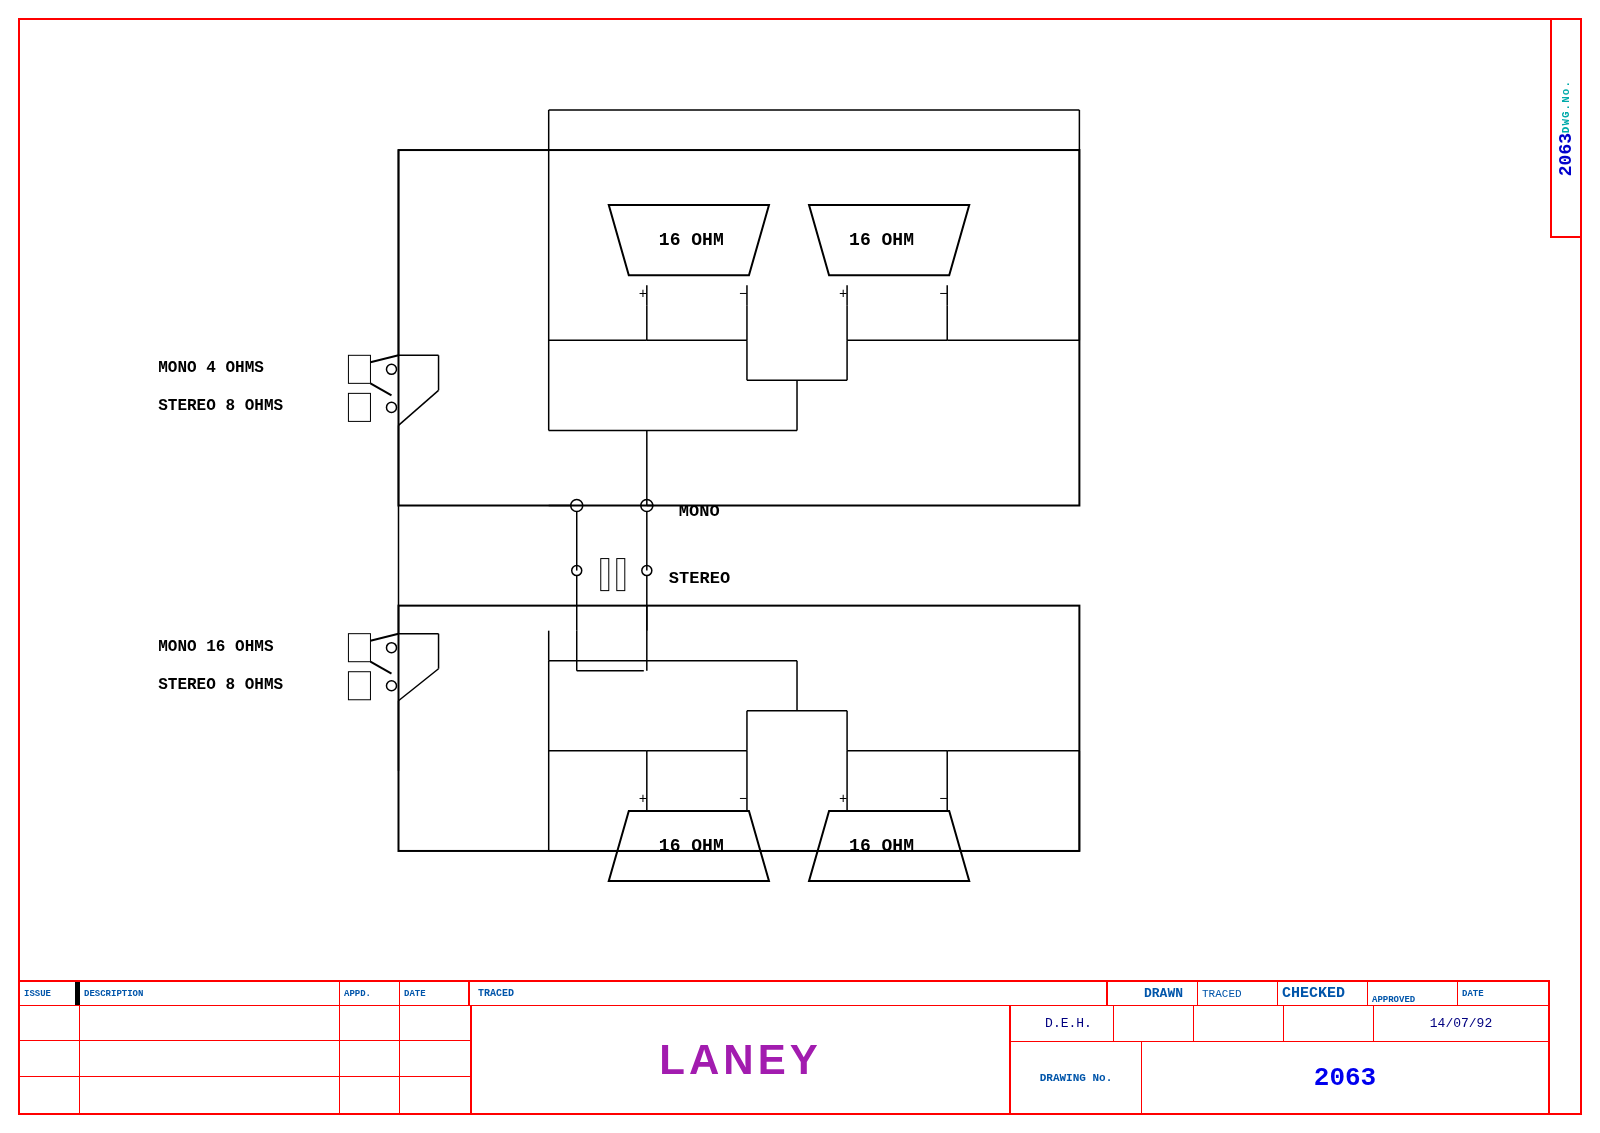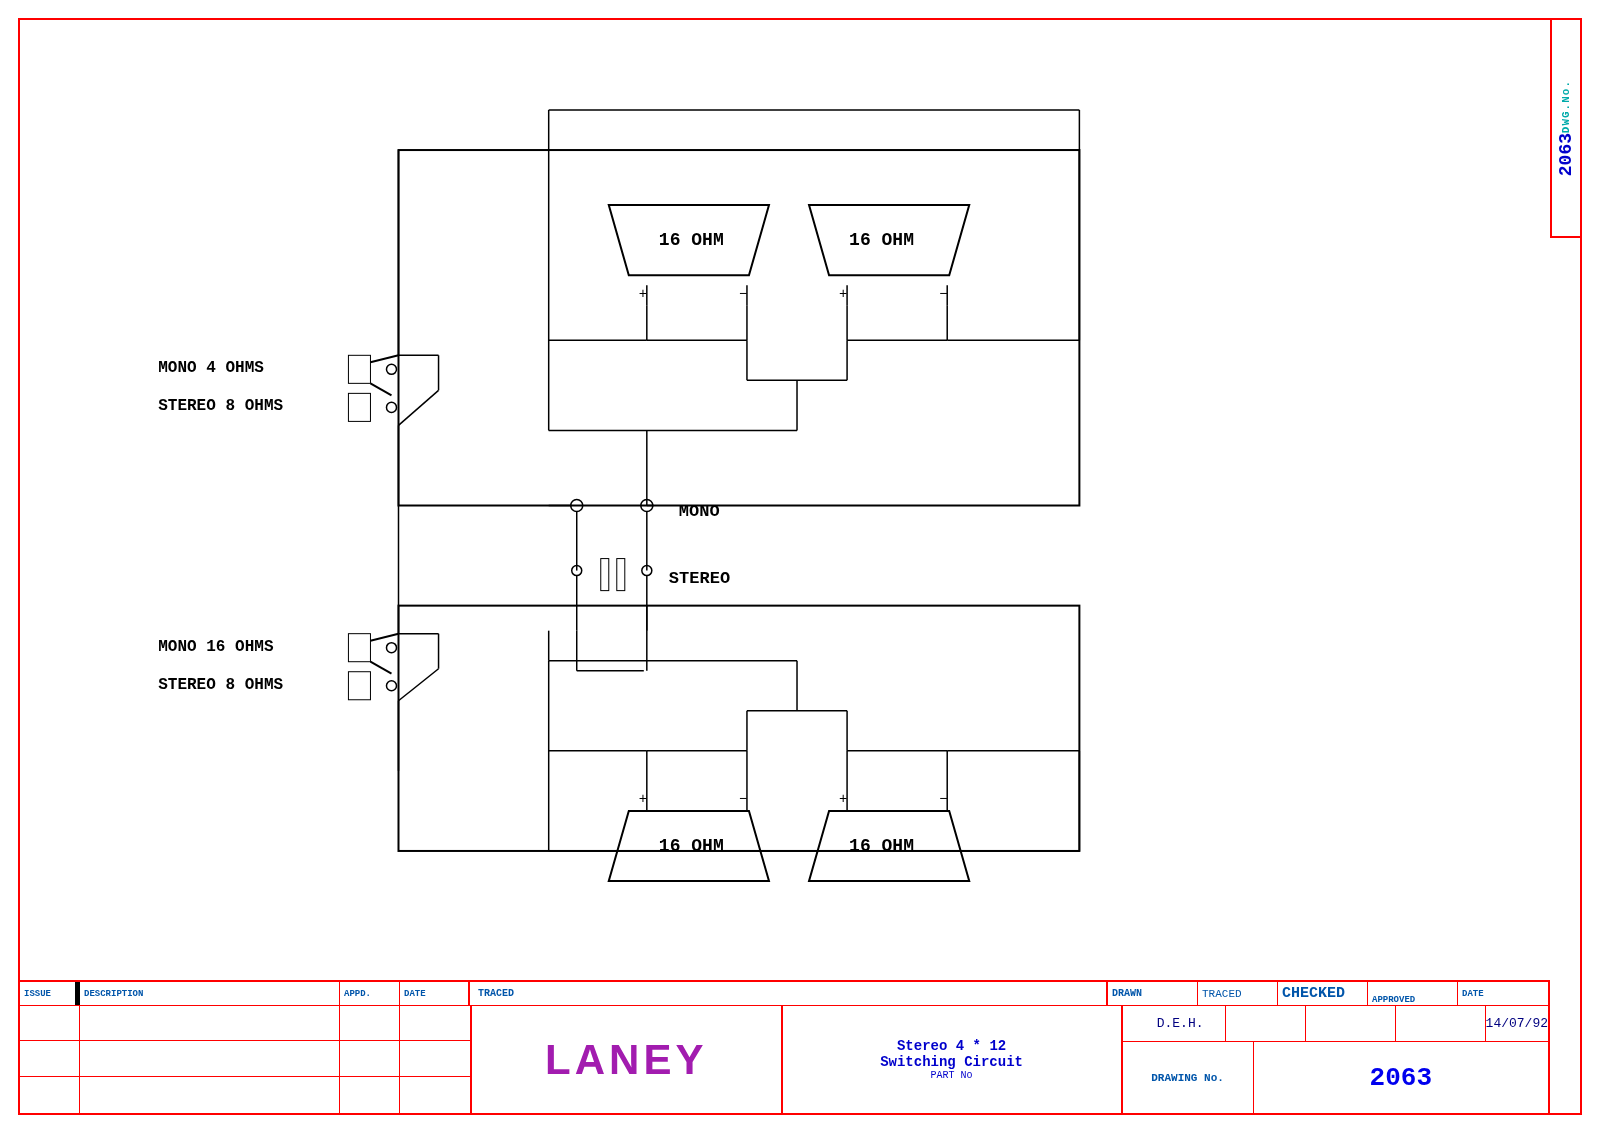--- a/index.html
+++ b/index.html
@@ -285,21 +285,21 @@
       </div>
       <div style="width:70px; border-right:2px solid red; height:100%; display:flex; align-items:center; padding:2px 4px;">
         <span style="font-size:9px; font-weight:bold; color:#0055aa;">DATE</span>
       </div>
 
       <div style="flex:1; border-right:2px solid red; height:100%; display:flex; align-items:center; padding:2px 8px;">
         <span style="font-size:10px; font-weight:bold; color:#0055aa;">TRACED</span>
       </div>
 
       <div style="width:90px; border-right:1px solid red; height:100%; display:flex; align-items:center; padding:2px 4px;">
-        <span style="font-size:10px; font-weight:bold; color:#0055aa;">DRAWN</span>
+        <span style="font-size:13px; font-weight:bold; color:#0055aa;margin-left:32px;">DRAWN</span>
       </div>
       <div style="width:80px; border-right:1px solid red; height:100%; display:flex; align-items:center; padding:2px 4px;">
         <span style="font-size:11px; font-weight:normal; color:#0055aa;">TRACED</span>
       </div>
       <div style="width:90px; border-right:1px solid red; height:100%; display:flex; align-items:center; padding:2px 4px;">
         <span style="font-size:15px; font-weight:bold; color:#0055aa;">CHECKED</span>
       </div>
       <div style="width:90px; border-right:1px solid red; height:100%; display:flex; align-items:center; padding:2px 4px;">
         <span style="font-size:9px; font-weight:bold; color:#0055aa;margin-top:12px;">APPROVED</span>
       </div>
@@ -328,25 +328,20 @@
           <div style="width:260px; border-right:1px solid red;"></div>
           <div style="width:60px; border-right:1px solid red;"></div>
           <div style="width:70px;"></div>
         </div>
       </div>
 
       <div style="flex:1; border-right:2px solid red; display:flex; align-items:center; justify-content:center;">
         <span class="laney-logo">LANEY</span>
       </div>
 
-      <div style="width:340px; border-right:2px solid red; display:flex; flex-direction:column; align-items:center; justify-content:center; padding:4px;">
-        <div class="title-main">Stereo 4 * 12</div>
-        <div class="title-main">Switching Circuit</div>
-        <div class="title-part">PART No</div>
-      </div>
 
       <div style="display:flex; flex-direction:column; flex:1;">
 
         <div style="display:flex; border-bottom:1px solid red; flex:1; align-items:center;">
           <div style="width:90px; border-right:1px solid red; height:100%; display:flex; align-items:center; justify-content:center;margin-left:13px;">
             <span style="font-size:13px; color:#000080; font-family:'Courier New',monospace;">D.E.H.</span>
           </div>
           <div style="width:80px; border-right:1px solid red; height:100%;"></div>
           <div style="width:90px; border-right:1px solid red; height:100%;"></div>
           <div style="width:90px; border-right:1px solid red; height:100%;"></div>

